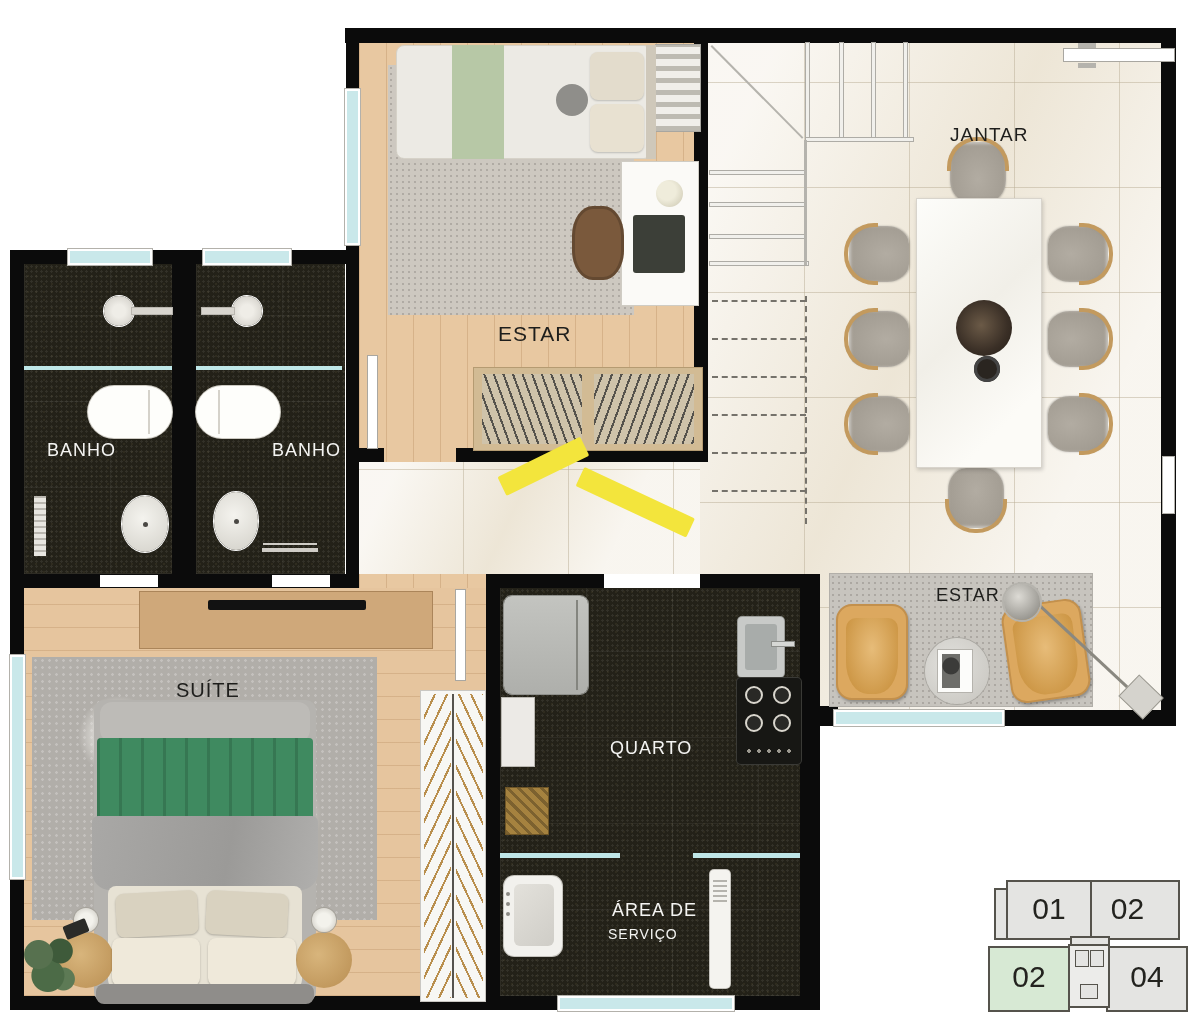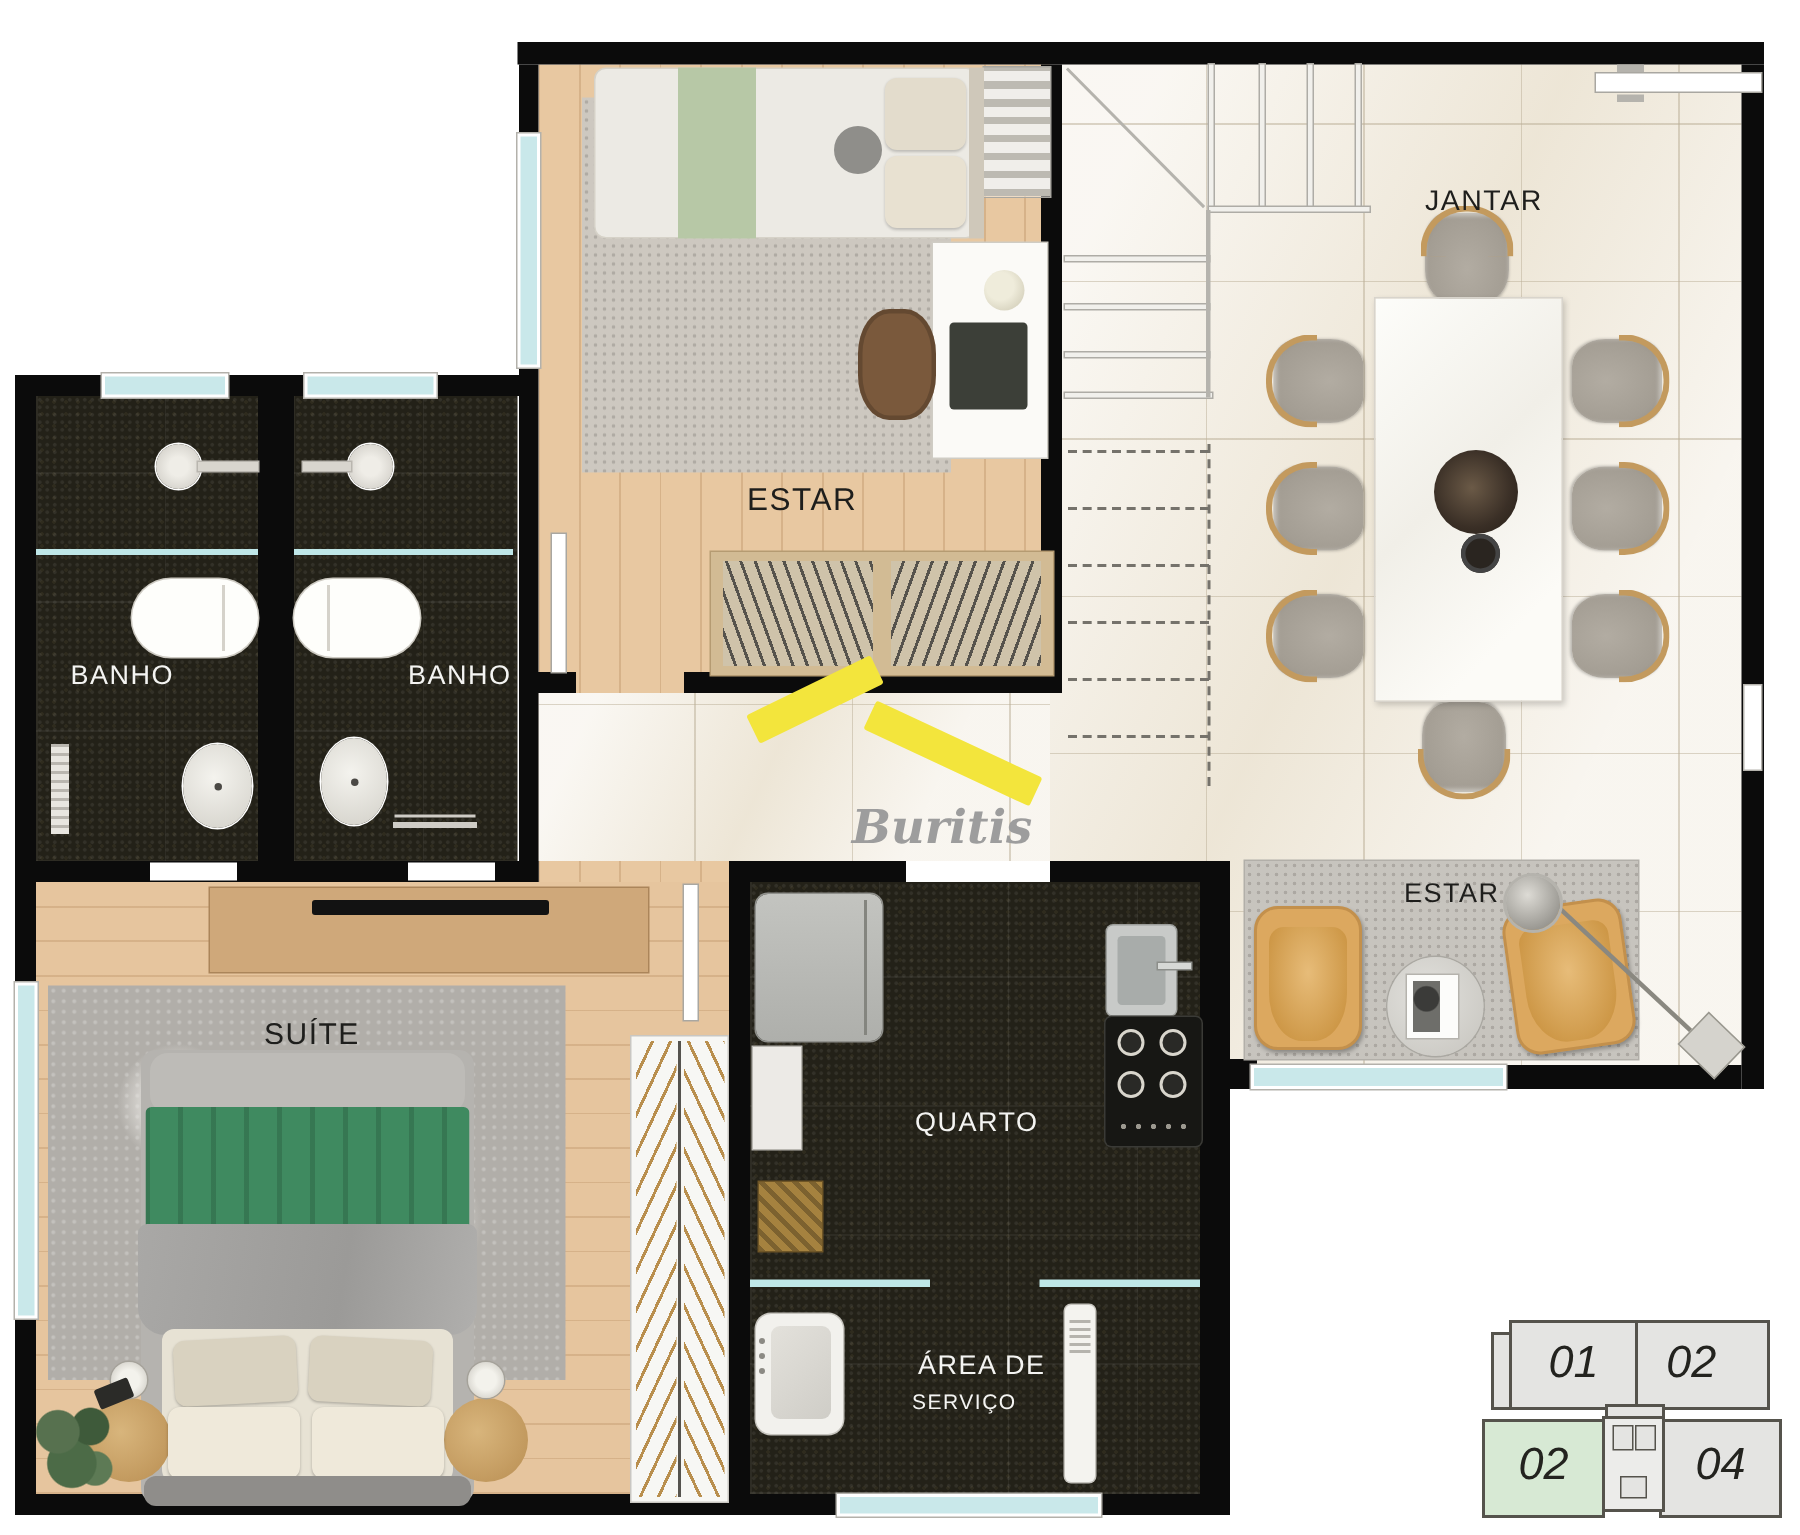--- a/index.html
+++ b/index.html
@@ -65,21 +65,21 @@
   
   #logo{position:absolute;left:430px;top:448px;width:300px;height:130px;z-index:45;}
   .roofw{position:absolute;background:#f3e53c;border-radius:2px;}
   #logo .l1{position:absolute;top:46px;left:0;width:100%;text-align:center;
     font-size:37px;color:#9d9d9d;letter-spacing:1px;}
   #logo .l2{position:absolute;top:86px;left:0;width:100%;text-align:center;padding-left:96px;
     font-family:"DejaVu Serif",serif;font-style:italic;font-weight:bold;font-size:31px;color:#9d9d9d;}
   
   .kp{position:absolute;border:2px solid #55534c;background:#e4e4e2;z-index:50;}
   .kp.green{background:#d7e9d4;}
-  .kpnum{position:absolute;font-size:30px;color:#23231f;z-index:51;text-align:center;font-style:italic;}
+  .kpnum{position:absolute;font-size:30px;color:#23231f;z-index:51;text-align:center;}
   .furn{position:absolute;}
 </style>
 </head>
 <body>
 
 <div id="plan">
 
   <div class="abs marble" style="left:700px;top:43px;width:461px;height:669px"></div>
   <div class="abs marble" style="left:359px;top:462px;width:341px;height:112px"></div>
   <div class="abs woodV" style="left:359px;top:43px;width:341px;height:419px"></div>
@@ -255,21 +255,20 @@
   <div class="lab w" style="left:272px;top:440px;font-size:18px">BANHO</div>
   <div class="lab" style="left:176px;top:679px;font-size:20px">SUÍTE</div>
   <div class="lab w" style="left:610px;top:738px;font-size:18px">QUARTO</div>
   <div class="lab w" style="left:612px;top:900px;font-size:18px">ÁREA DE</div>
   <div class="lab w" style="left:608px;top:926px;font-size:14px">SERVIÇO</div>
   <div class="lab" style="left:936px;top:585px;font-size:18px">ESTAR</div>
 
   <div id="logo">
     <div class="roofw" style="left:72px;top:28px;width:92px;height:21px;transform:rotate(-26deg);transform-origin:left center"></div>
     <div class="roofw" style="left:150px;top:18px;width:122px;height:21px;transform:rotate(25deg);transform-origin:left center"></div>
-    <div class="l2">Buritis</div>
   </div>
 
   <div class="kp" style="left:994px;top:888px;width:16px;height:52px"></div>
   <div class="kp" style="left:1006px;top:880px;width:86px;height:60px"></div>
   <div class="kp" style="left:1090px;top:880px;width:90px;height:60px"></div>
   <div class="kp" style="left:1070px;top:936px;width:40px;height:16px"></div>
   <div class="kp green" style="left:988px;top:946px;width:82px;height:66px"></div>
   <div class="kp" style="left:1106px;top:946px;width:82px;height:66px"></div>
   <div class="kp" style="left:1068px;top:944px;width:42px;height:64px;background:#ececea"></div>
   <div class="kp" style="left:1075px;top:950px;width:14px;height:17px;border-width:1px"></div>

